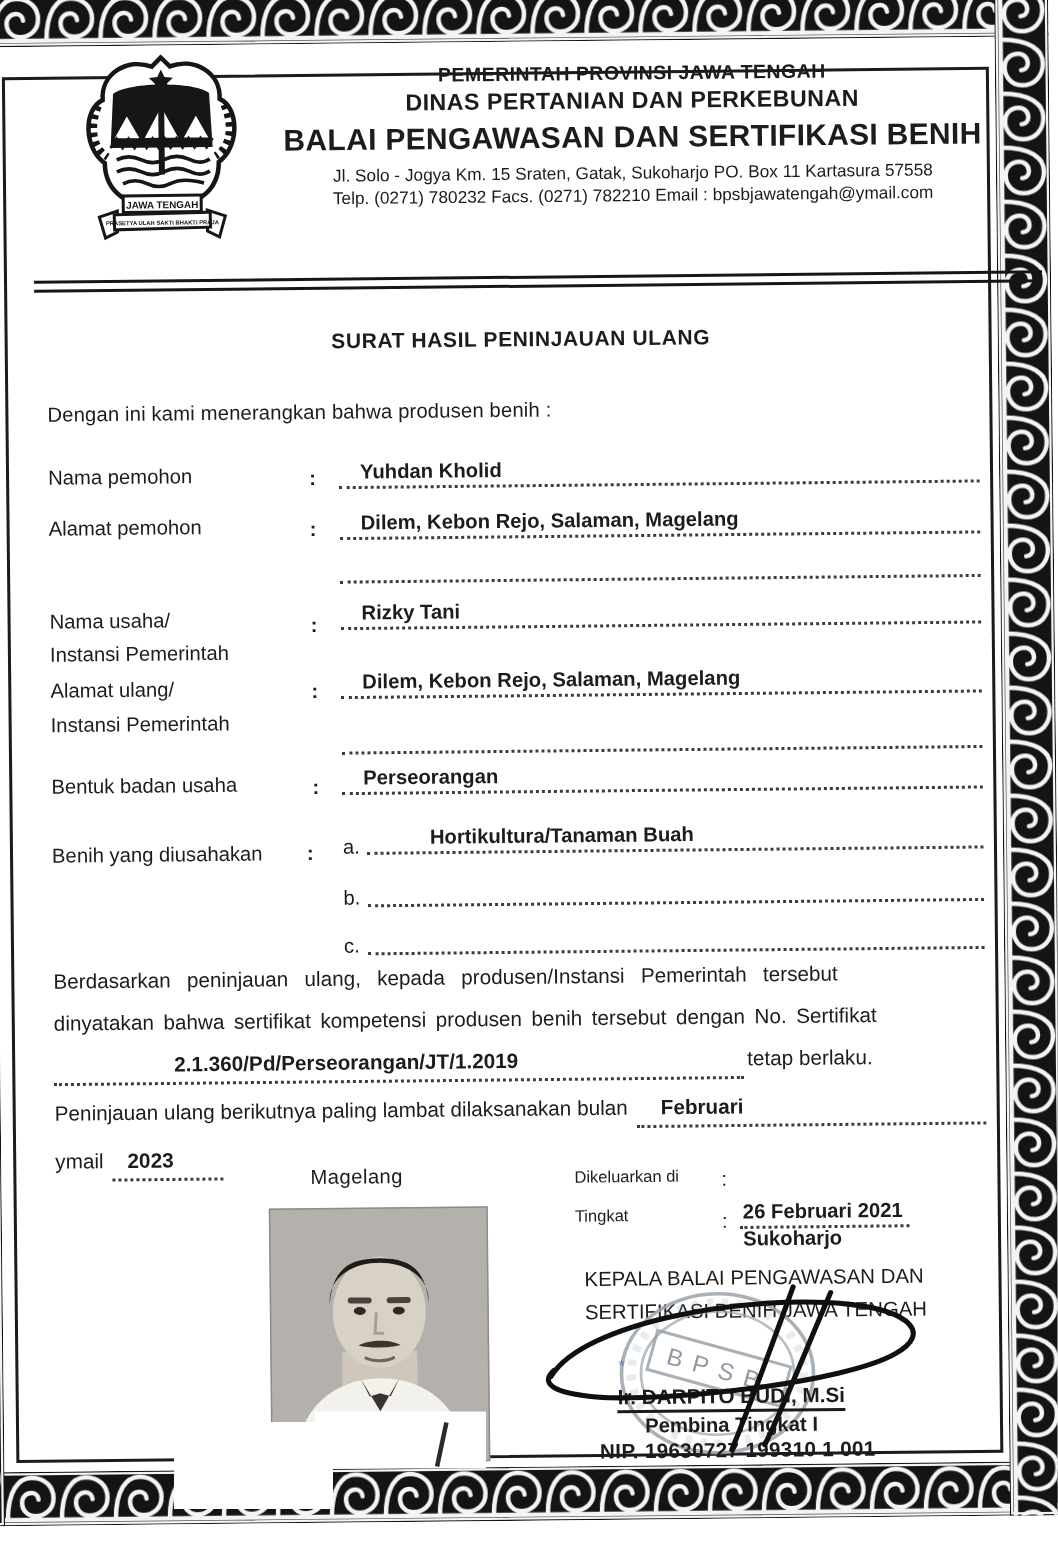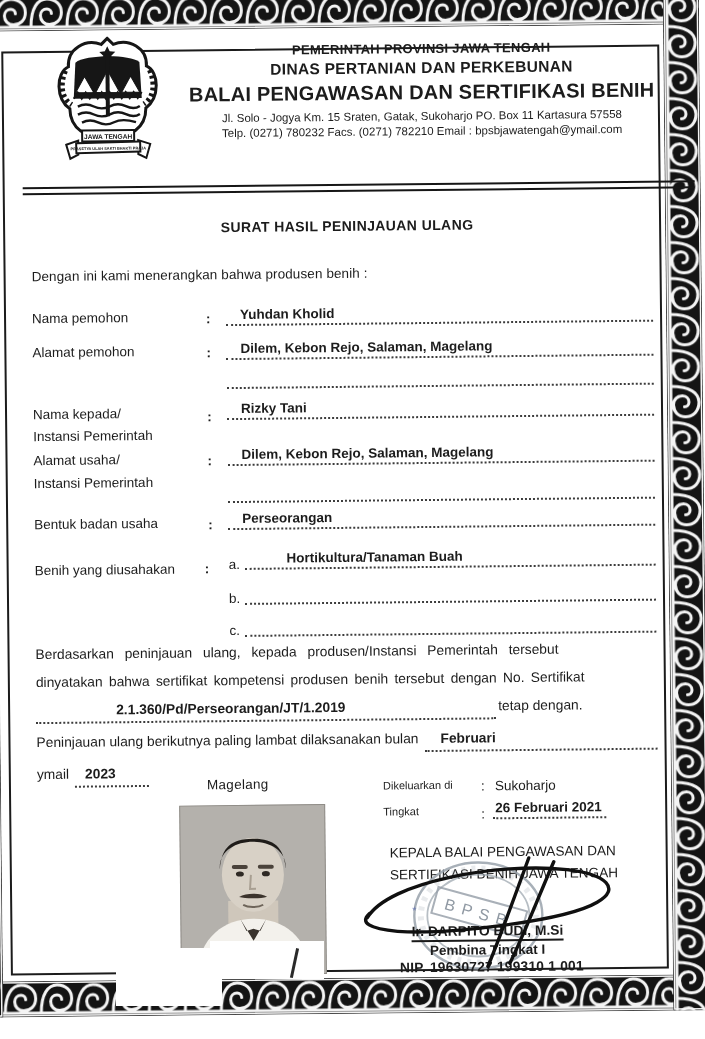--- a/index.html
+++ b/index.html
@@ -167,26 +167,26 @@
     <div class="lbl" style="top:308px;">Nama pemohon</div>
     <div class="colon" style="top:310px;">:</div>
     <div class="val" style="top:306px;">Yuhdan Kholid</div>
 
     <div class="lbl" style="top:342px;">Alamat pemohon</div>
     <div class="colon" style="top:344px;">:</div>
     <div class="val" style="top:340px;">Dilem, Kebon Rejo, Salaman, Magelang</div>
 
     <div class="dotonly" style="top:372px;"></div>
 
-    <div class="lbl" style="top:404px;">Nama kepada/</div>
+    <div class="lbl" style="top:404px;">Nama usaha/</div>
     <div class="lbl" style="top:426px;">Instansi Pemerintah</div>
     <div class="colon" style="top:408px;">:</div>
     <div class="val" style="top:400px;">Rizky Tani</div>
 
-    <div class="lbl" style="top:450px;">Alamat usaha/</div>
+    <div class="lbl" style="top:450px;">Alamat ulang/</div>
     <div class="lbl" style="top:473px;">Instansi Pemerintah</div>
     <div class="colon" style="top:452px;">:</div>
     <div class="val" style="top:446px;">Dilem, Kebon Rejo, Salaman, Magelang</div>
 
     <div class="dotonly" style="top:486px;"></div>
 
     <div class="lbl" style="top:514px;">Bentuk badan usaha</div>
     <div class="colon" style="top:516px;">:</div>
     <div class="val" style="top:510px;">Perseorangan</div>
 
@@ -200,40 +200,40 @@
     <div class="benih-line" style="top:584px;height:16px;"></div>
 
     <div class="pfx" style="top:622px;">c.</div>
     <div class="benih-line" style="top:616px;height:16px;"></div>
 
     <div class="para" style="top:638px;">
       <div class="ws1">Berdasarkan peninjauan ulang, kepada produsen/Instansi Pemerintah tersebut</div>
       <div class="ws2">dinyatakan bahwa sertifikat kompetensi produsen benih tersebut dengan No. Sertifikat</div>
       <div class="p-line">
         <span class="fix-dots" style="flex:0 0 372px;margin-left:0;padding-left:80px;">2.1.360/Pd/Perseorangan/JT/1.2019</span>
-        <span style="padding-bottom:4px;">tetap dengan.</span>
+        <span style="padding-bottom:4px;">tetap berlaku.</span>
       </div>
     </div>
 
     <div class="para" style="top:726px;">
       <div class="p-line">
         <span style="padding-bottom:4px;">Peninjauan ulang berikutnya paling lambat dilaksanakan bulan</span>
         <span class="grow-dots">Februari</span>
       </div>
       <div class="p-line">
         <span style="padding-bottom:4px;">ymail</span>
         <span class="fix-dots" style="flex:0 0 56px;">2023</span>
       </div>
     </div>
 
     <div class="pimpinan">Magelang</div>
 
     <div class="kv-lbl" style="left:380px;top:780px;">Dikeluarkan di</div>
     <div class="kv-colon" style="top:780px;">:</div>
-    <div class="kv-val" style="top:780px;">Sukoharjo</div>
+    <div class="kv-val" style="top:820px;font-weight:bold;">Sukoharjo</div>
 
     <div class="kv-lbl" style="left:380px;top:806px;">Tingkat</div>
     <div class="kv-colon" style="top:808px;">:</div>
     <div class="date-val">26 Februari 2021</div>
 
     <div class="authority">
       <div>KEPALA BALAI PENGAWASAN DAN</div>
       <div>SERTIFIKASI BENIH JAWA TENGAH</div>
     </div>
 

